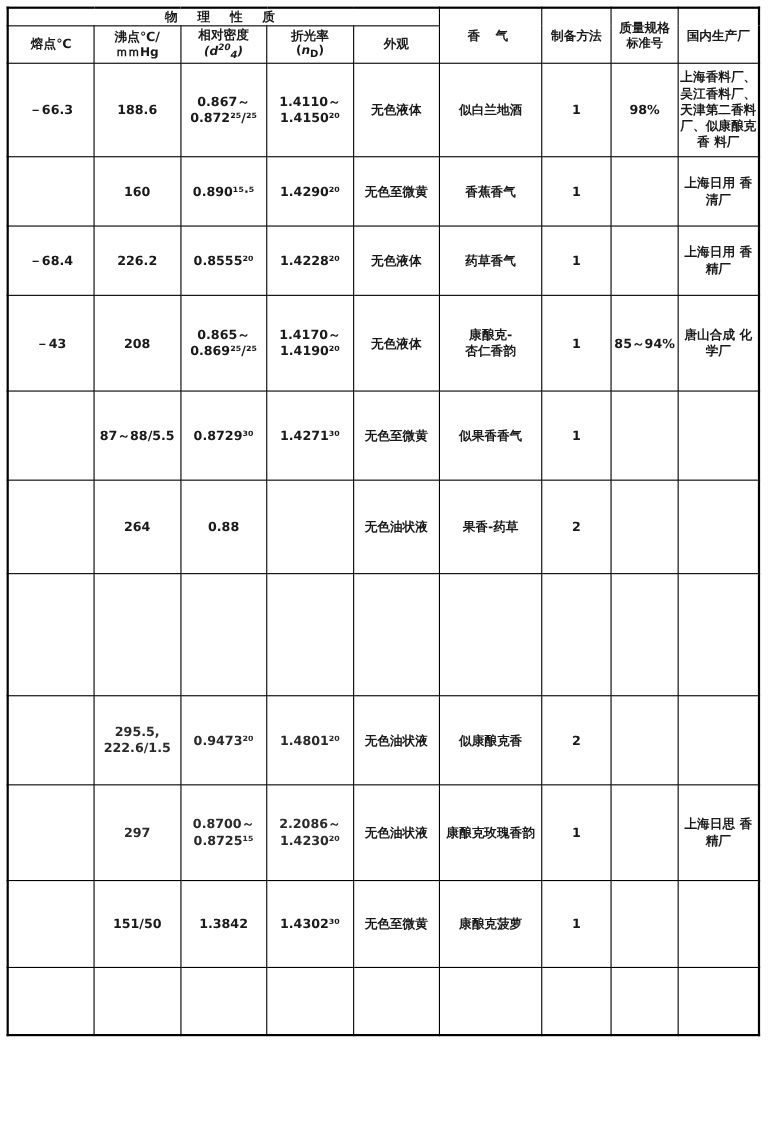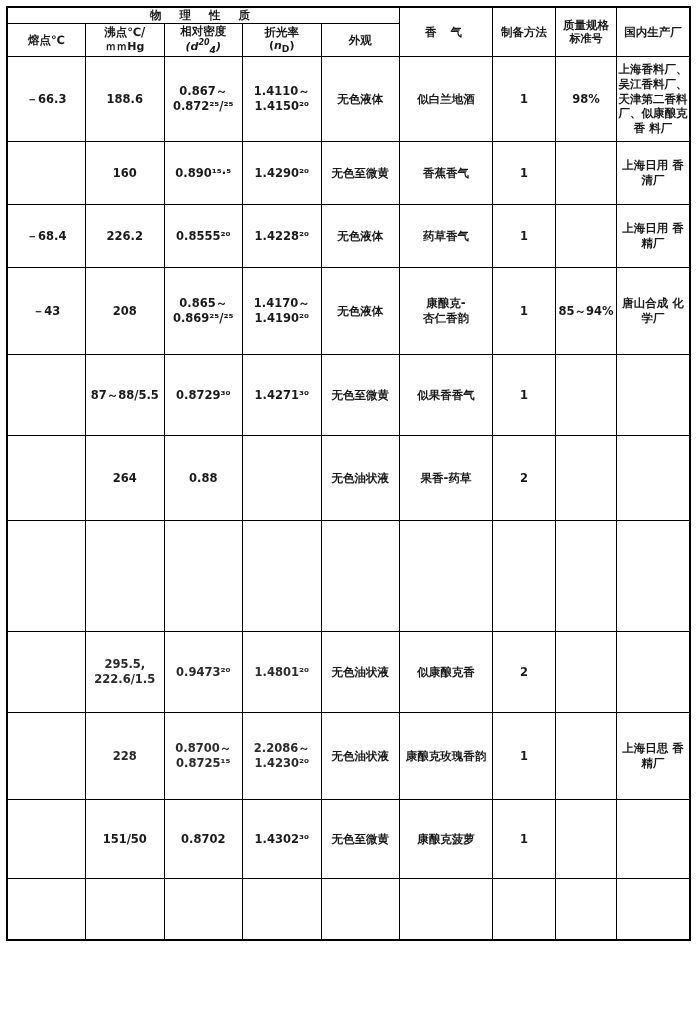--- a/index.html
+++ b/index.html
@@ -285,21 +285,21 @@
         </td>
         <td class="cell">无色油状液</td>
         <td class="cell">似康酿克香</td>
         <td class="cell">2</td>
         <td class="cell"></td>
         <td class="maker-cell"></td>
       </tr>
 
       <tr class="row-i">
         <td class="cell"></td>
-        <td class="cell faint">228</td>
+        <td class="cell faint">297</td>
         <td class="cell faint">
           <span class="ln">0.8700～</span>
           <span class="ln">0.8725¹⁵</span>
         </td>
         <td class="cell faint">
           <span class="ln">2.2086～</span>
           <span class="ln">1.4230²⁰</span>
         </td>
         <td class="cell">无色油状液</td>
         <td class="cell small">康酿克玫瑰香韵</td>
@@ -308,21 +308,21 @@
         <td class="maker-cell">
           <span class="ln">上海日思</span>
           <span class="ln">香精厂</span>
         </td>
       </tr>
 
       <tr class="row-j">
         <td class="cell"></td>
         <td class="cell">151/50</td>
         <td class="cell">
-          <span class="ln">0.8702</span>
+          <span class="ln">1.3842</span>
         </td>
         <td class="cell">
           <span class="ln">1.4302³⁰</span>
         </td>
         <td class="cell">无色至微黄</td>
         <td class="cell">康酿克菠萝</td>
         <td class="cell">1</td>
         <td class="cell"></td>
         <td class="maker-cell"></td>
       </tr>

